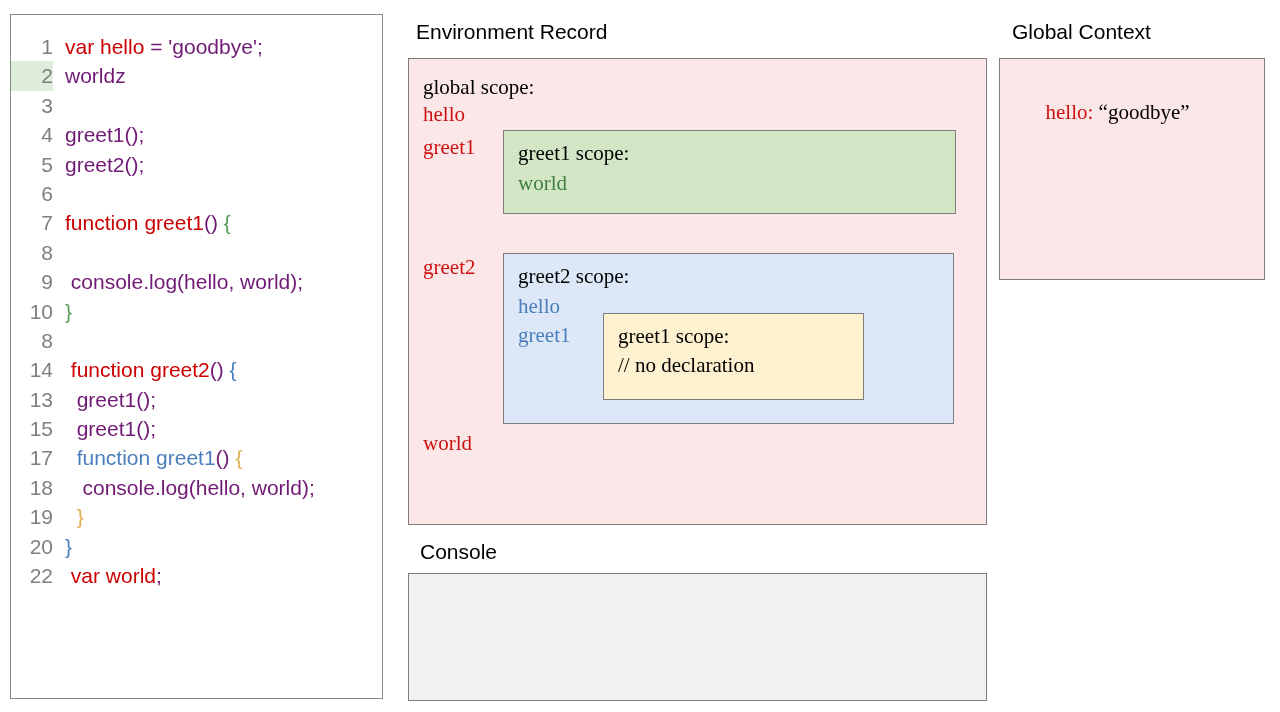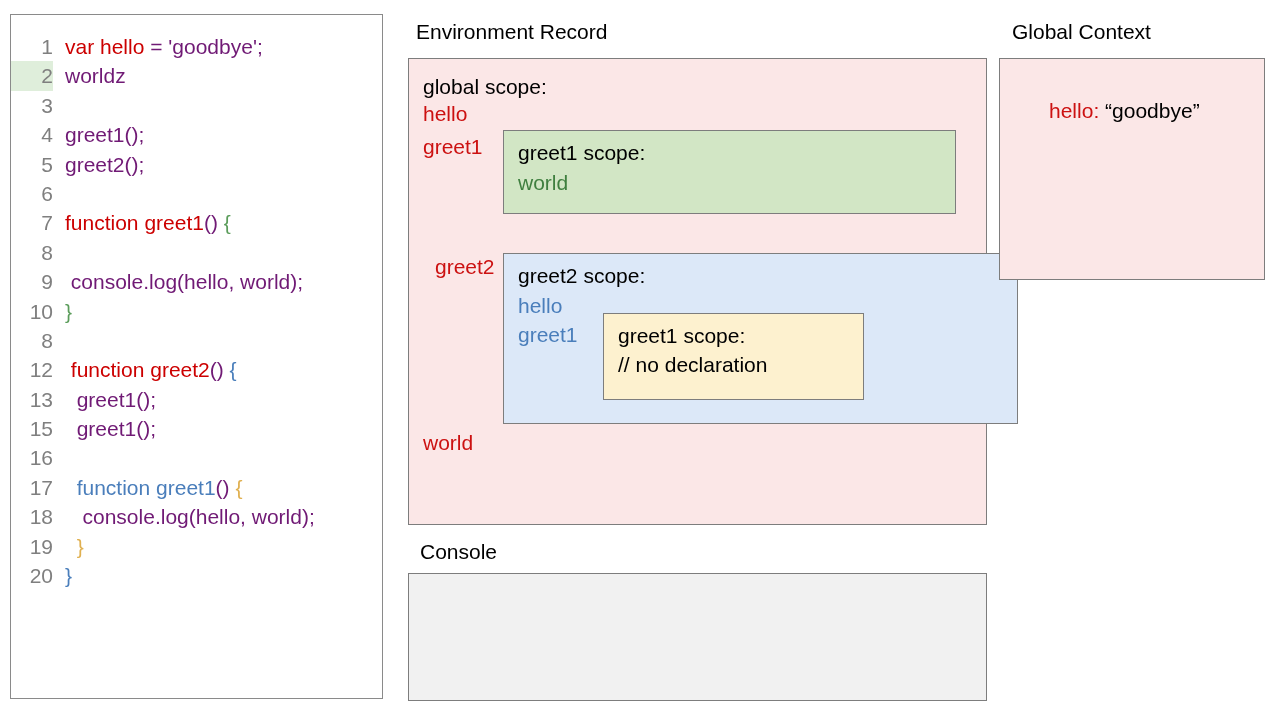--- a/index.html
+++ b/index.html
@@ -82,41 +82,42 @@
     width: 579px;
     height: 467px;
     background: #fbe7e7;
     border: 1px solid #7d7d7d;
     box-sizing: border-box;
   }
   .scope-label {
     position: absolute;
     font-size: 21px;
     white-space: pre;
+    font-family: Liberation Serif, serif;
   }
   .lbl-black { color: #000000; }
   .lbl-red   { color: #cc1111; }
   .lbl-green { color: #3f7f3f; }
   .lbl-blue  { color: #4a7ebb; }
 
   #greet1-scope-box {
     position: absolute;
     left: 94px;
     top: 71px;
     width: 453px;
     height: 84px;
     background: #d2e6c5;
     border: 1px solid #7d7d7d;
     box-sizing: border-box;
   }
   #greet2-scope-box {
     position: absolute;
     left: 94px;
     top: 194px;
-    width: 515px;
+    width: 451px;
     height: 171px;
     background: #dce8f8;
     border: 1px solid #7d7d7d;
     box-sizing: border-box;
   }
   #greet1-inner-scope-box {
     position: absolute;
     left: 99px;
     top: 59px;
     width: 261px;
@@ -162,42 +163,42 @@
         <div class="code-line"><span class="ln hl">2</span><span class="code-text"><span class="tok-black">worldz</span></span></div>
         <div class="code-line"><span class="ln">3</span><span class="code-text"><span class="tok-black"></span></span></div>
         <div class="code-line"><span class="ln">4</span><span class="code-text"><span class="tok-black">greet1();</span></span></div>
         <div class="code-line"><span class="ln">5</span><span class="code-text"><span class="tok-black">greet2();</span></span></div>
         <div class="code-line"><span class="ln">6</span><span class="code-text"><span class="tok-black"></span></span></div>
         <div class="code-line"><span class="ln">7</span><span class="code-text"><span class="tok-red">function greet1</span><span class="tok-black">() </span><span class="tok-greenbrace">{</span></span></div>
         <div class="code-line"><span class="ln">8</span></div>
         <div class="code-line"><span class="ln">9</span><span class="code-text"><span class="tok-black"> console.log(hello, world);</span></span></div>
         <div class="code-line"><span class="ln">10</span><span class="code-text"><span class="tok-greenbrace">}</span></span></div>
         <div class="code-line"><span class="ln">8</span><span class="code-text"><span class="tok-black"></span></span></div>
-        <div class="code-line"><span class="ln">12</span><span class="code-text"><span class="tok-black"> </span><span class="tok-red">function greet2</span><span class="tok-black">() </span><span class="tok-blue">{</span></span></div>
+        <div class="code-line"><span class="ln">14</span><span class="code-text"><span class="tok-black"> </span><span class="tok-red">function greet2</span><span class="tok-black">() </span><span class="tok-blue">{</span></span></div>
         <div class="code-line"><span class="ln">13</span><span class="code-text"><span class="tok-black">  greet1();</span></span></div>
         <div class="code-line"><span class="ln">15</span><span class="code-text"><span class="tok-black">  greet1();</span></span></div>
-        <div class="code-line"><span class="ln">16</span><span class="code-text"><span class="tok-black"></span></span></div>
         <div class="code-line"><span class="ln">17</span><span class="code-text"><span class="tok-black">  </span><span class="tok-blue">function greet1</span><span class="tok-black">() </span><span class="tok-tan">{</span></span></div>
         <div class="code-line"><span class="ln">18</span><span class="code-text"><span class="tok-black">   console.log(hello, world);</span></span></div>
         <div class="code-line"><span class="ln">19</span><span class="code-text"><span class="tok-black">  </span><span class="tok-tan">}</span></span></div>
         <div class="code-line"><span class="ln">20</span><span class="code-text"><span class="tok-blue">}</span></span></div>
+        <div class="code-line"><span class="ln">22</span><span class="code-text"><span class="tok-black"> </span><span class="tok-red">var world</span><span class="tok-black">;</span></span></div>
       </div>
   </div>
 
   <div class="section-title" style="left:416px; top:20px;">Environment Record</div>
 
   <div id="env-record-box">
 
     <div class="scope-label lbl-black" style="left:14px; top:16px;">global scope:</div>
 
     <div class="scope-label lbl-red" style="left:14px; top:43px;">hello</div>
 
     <div class="scope-label lbl-red" style="left:14px; top:76px;">greet1</div>
 
-    <div class="scope-label lbl-red" style="left:14px; top:196px;margin-left:12px;">greet2</div>
+    <div class="scope-label lbl-red" style="left:14px; top:196px;">greet2</div>
 
     <div class="scope-label lbl-red" style="left:14px; top:372px;">world</div>
 
     <div id="greet1-scope-box">
       <div class="scope-label lbl-black" style="left:14px; top:10px;">greet1 scope:</div>
       <div class="scope-label lbl-green" style="left:14px; top:40px;">world</div>
     </div>
 
     <div id="greet2-scope-box">
       <div class="scope-label lbl-black" style="left:14px; top:10px;">greet2 scope:</div>

